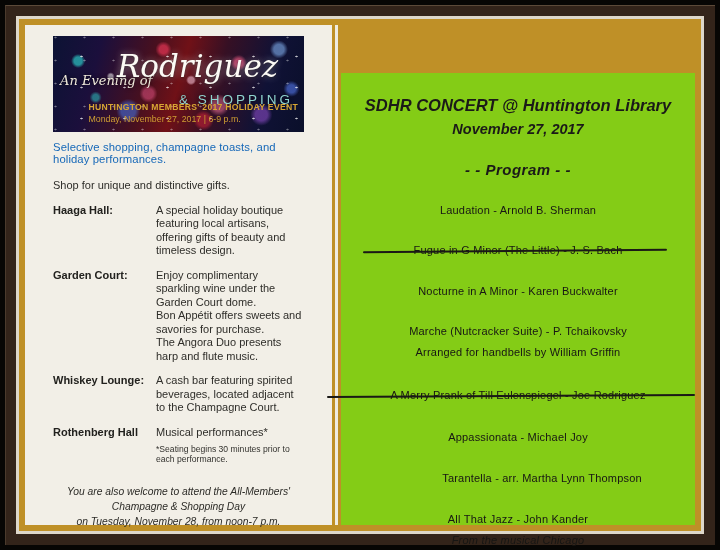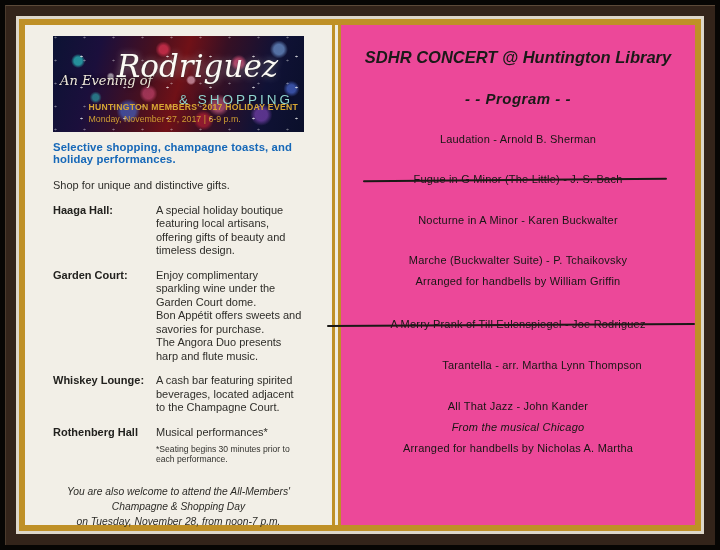--- a/index.html
+++ b/index.html
@@ -5,21 +5,21 @@
   html,body{margin:0;padding:0;background:#000;}
   body{width:720px;height:550px;overflow:hidden;font-family:"Liberation Sans",sans-serif;}
   .scan{position:relative;width:720px;height:550px;background:#070604;}
   .mat{position:absolute;inset:5px;background:#33241a;border-top:1px solid #5c4a39;border-left:1px solid #4a3a2c;}
   .lightline{position:absolute;inset:16px;background:#ddd7c9;}
   .goldframe{position:absolute;inset:19px;background:#bf9027;}
   .pages{position:absolute;inset:25px;display:flex;}
   .page{position:relative;box-sizing:border-box;}
   .page.left{width:307px;background:#f2efe7;padding:0 28px;color:#2d2c28;}
   .divider{width:9px;background:linear-gradient(90deg,#bf9027 0 3px,#efece2 3px 6px,#bf9027 6px 9px);}
-  .page.right{flex:1;background:#ec4899;text-align:center;color:#1b1a18;}
+  .page.right{flex:1;background:#84cc16;text-align:center;color:#1b1a18;margin-top:48px;}
 
   
   .hero{position:relative;margin-top:11px;height:96px;overflow:hidden;
     background:
       radial-gradient(circle at 90% 14%, rgba(140,190,255,.55) 0 5px, transparent 9px),
       radial-gradient(circle at 74% 28%, rgba(255,85,130,.6) 0 4px, transparent 8px),
       radial-gradient(circle at 66% 72%, rgba(255,120,160,.5) 0 6px, transparent 11px),
       radial-gradient(circle at 30% 78%, rgba(70,130,255,.5) 0 7px, transparent 12px),
       radial-gradient(circle at 10% 26%, rgba(45,212,207,.65) 0 4px, transparent 7px),
       radial-gradient(circle at 17% 64%, rgba(45,212,207,.5) 0 3px, transparent 6px),
@@ -40,21 +40,21 @@
     font-size:13px;color:#efe9da;text-shadow:0 0 4px rgba(0,0,0,.8);}
   .hero-title{position:absolute;left:64px;top:12px;font-family:"DejaVu Serif",serif;font-style:italic;
     font-size:31px;color:#fcfbf5;text-shadow:0 0 7px rgba(255,255,255,.45),0 1px 3px rgba(0,0,0,.6);}
   .hero-sub{position:absolute;right:11px;top:56px;font-size:13.5px;letter-spacing:3px;color:#8fd4cf;
     text-shadow:0 0 4px rgba(0,0,0,.7);}
   .hero-meta{position:absolute;right:6px;bottom:7px;text-align:left;line-height:12px;}
   .hero-event{font-size:8.6px;font-weight:bold;letter-spacing:.3px;color:#d8a634;margin-top:22px;}
   .hero-date{font-size:8.8px;color:#cf9e33;}
 
   
-  .tagline{margin-top:9px;font-size:11.3px;font-weight:bold;color:#1668b8;letter-spacing:.1px;}
+  .tagline{margin-top:9px;font-size:11.3px;font-weight:normal;color:#1668b8;letter-spacing:.1px;}
   .venues{margin-top:14px;display:flex;flex-direction:column;gap:11px;}
   .vrow{display:flex;font-size:11px;line-height:13.5px;}
   .vname{width:103px;flex:none;font-weight:bold;color:#22211e;}
   .vdesc{flex:1;white-space:pre-line;color:#2e2d29;}
   .schedule{margin-top:5px;margin-left:103px;display:flex;flex-direction:column;gap:2px;}
   .srow{display:flex;font-size:11px;line-height:13.5px;}
   .stime{width:50px;flex:none;}
   .sevent{flex:1;white-space:pre-line;}
   .seating{margin-top:5px;margin-left:103px;font-size:8.6px;color:#33322e;}
   .invite{margin-top:20px;text-align:center;font-style:italic;font-size:10.3px;line-height:15px;white-space:pre-line;color:#2c2b27;}
@@ -121,34 +121,36 @@
       <div class="seating">*Seating begins 30 minutes prior to each performance.</div>
       <div class="invite">You are also welcome to attend the All-Members' Champagne &amp; Shopping Day
 on Tuesday, November 28, from noon-7 p.m.</div>
 
     </div>
 
     <div class="divider"></div>
 
     <div class="page right">
       <div class="ptitle">SDHR CONCERT @ Huntington Library</div>
+      <div class="pdate">November 27, 2017</div>
       <div class="pheading">- -  Program - -</div>
 
       <div class="pline mtA">Laudation  -  Arnold B. Sherman</div>
       <div class="pline mtB">
         <span>Fugue in G Minor (The Little)  -  J. S. Bach</span>
         <i class="strike"></i>
       </div>
       <div class="pline mtC">Nocturne in A Minor  -  Karen Buckwalter</div>
-      <div class="pline mtD">Marche (Buckwalter Suite)  -  P. Tchaikovsky</div>
+      <div class="pline mtD">Marche (Nutcracker Suite)  -  P. Tchaikovsky</div>
       <div class="pline tight">Arranged for handbells by William Griffin</div>
       <div class="pline mtE wide">
         <span>A Merry Prank of Till Eulenspiegel  -  Joe Rodriguez</span>
         <i class="strike"></i>
       </div>
+      <div class="pline mtF">Appassionata  -  Michael Joy</div>
       <div class="pline mtG">Tarantella  -  arr. Martha Lynn Thompson</div>
       <div class="pline mtH">All That Jazz  -  John Kander</div>
       <div class="pline tight it">From the musical Chicago</div>
       <div class="pline tight">Arranged for handbells by Nicholas A. Martha</div>
     </div>
 
   </div>
 </div>
 
 </body></html>

